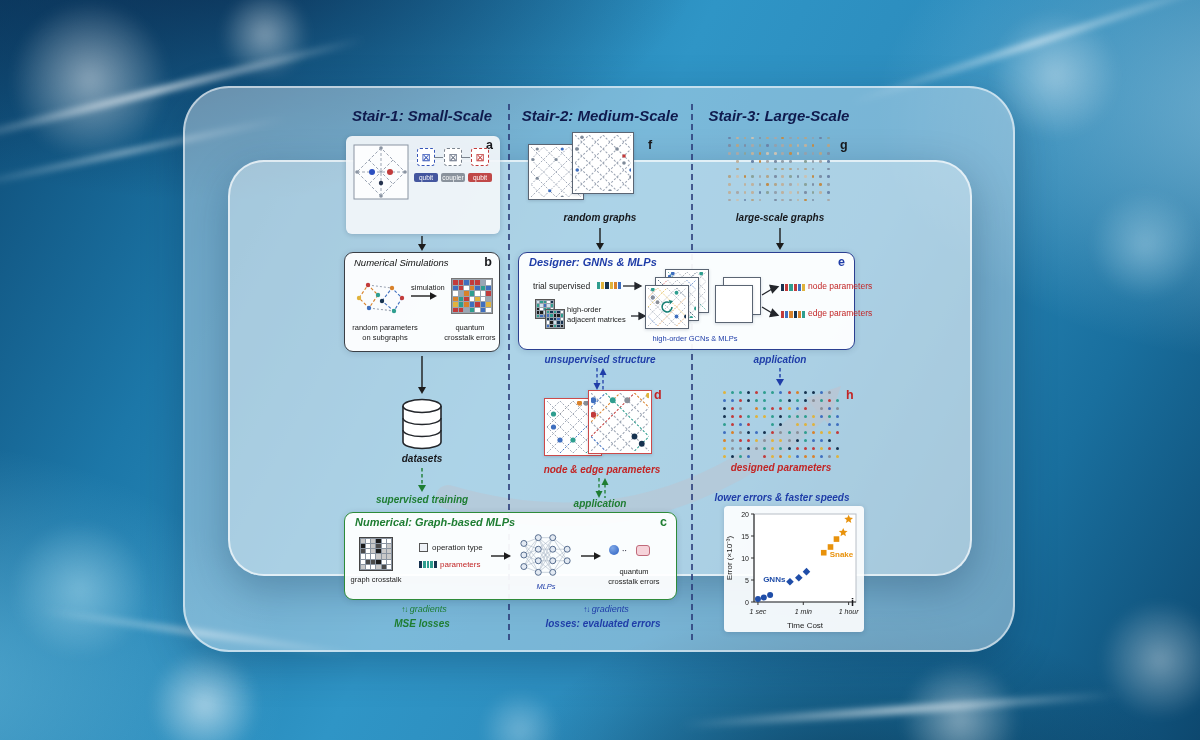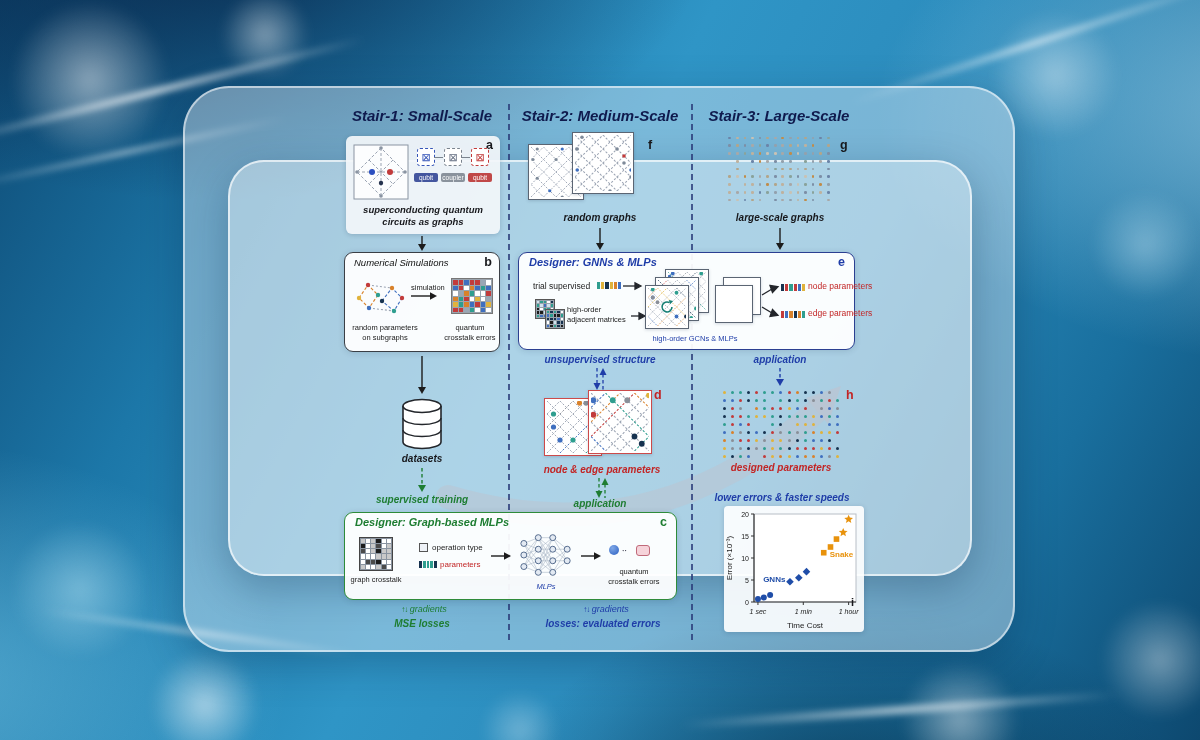--- a/index.html
+++ b/index.html
@@ -104,24 +104,20 @@
       <div class="qcol" style="left:27px">
         <div class="qbox" style="border-color:#7a838e;color:#667083">⊠</div>
         <div class="qtag" style="background:#8a929c">coupler</div>
       </div>
       <div class="qlink" style="left:47px"></div>
       <div class="qcol" style="left:54px">
         <div class="qbox" style="border-color:#c23b3b;color:#c23b3b">⊠</div>
         <div class="qtag" style="background:#c04848">qubit</div>
       </div>
     </div>
-    <div class="capblk" style="left:0;top:68px;width:154px">
-      <span style="display:block">superconducting quantum</span>
-      <span style="display:block">circuits as graphs</span>
-    </div>
   </div>
 
   <div class="arrow" style="left:416px;top:236px"><svg width="12" height="15">
         <line x1="6" y1="0" x2="6" y2="9" stroke="#1c1c1c" stroke-width="1.4"></line>
         <polygon points="2,8 10,8 6,15" fill="#1c1c1c"></polygon>
       </svg></div>
 
   <div class="box" style="left:344px;top:252px;width:156px;height:100px;border:1.4px solid #3a3f46">
     <div class="abs" style="left:9px;top:4px;font-size:9.5px;font-style:italic;color:#111;white-space:nowrap">Numerical Simulations</div>
     <div class="tag black" style="right:7px;top:2px">b</div>
@@ -211,21 +207,21 @@
   </svg>
   <div class="cap black" style="left:422px;top:453px">datasets</div>
 
   <div class="arrow" style="left:416px;top:468px"><svg width="12" height="24">
         <line x1="6" y1="0" x2="6" y2="18" stroke="#1e7d32" stroke-width="1.4" stroke-dasharray="3.5 2.5"></line>
         <polygon points="2,17 10,17 6,24" fill="#1e7d32"></polygon>
       </svg></div>
   <div class="cap green" style="left:422px;top:494px">supervised training</div>
 
   <div class="box" style="left:344px;top:512px;width:333px;height:88px;border:1.6px solid #2e8b3a">
-    <div class="boxtitle green" style="left:10px;top:3px">Designer: Graph-based MLPs</div>
+    <div class="boxtitle green" style="left:10px;top:3px">Numerical: Graph-based MLPs</div>
     <div class="tag green" style="right:9px;top:2px">c</div>
     <div class="matrix" style="left: 14px; top: 24px; width: 34px; height: 34px; border: 1px solid rgb(68, 68, 68); background: rgb(138, 148, 160); padding: 1px; display: grid; grid-template-columns: repeat(6, 1fr); gap: 1px;">
         <div style="background: rgb(201, 201, 201);"></div>
         <div style="background: rgb(255, 255, 255);"></div>
         <div style="background: rgb(201, 201, 201);"></div>
         <div style="background: rgb(28, 28, 28);"></div>
         <div style="background: rgb(255, 255, 255);"></div>
         <div style="background: rgb(255, 255, 255);"></div>
         <div style="background: rgb(28, 28, 28);"></div>
         <div style="background: rgb(255, 255, 255);"></div>

